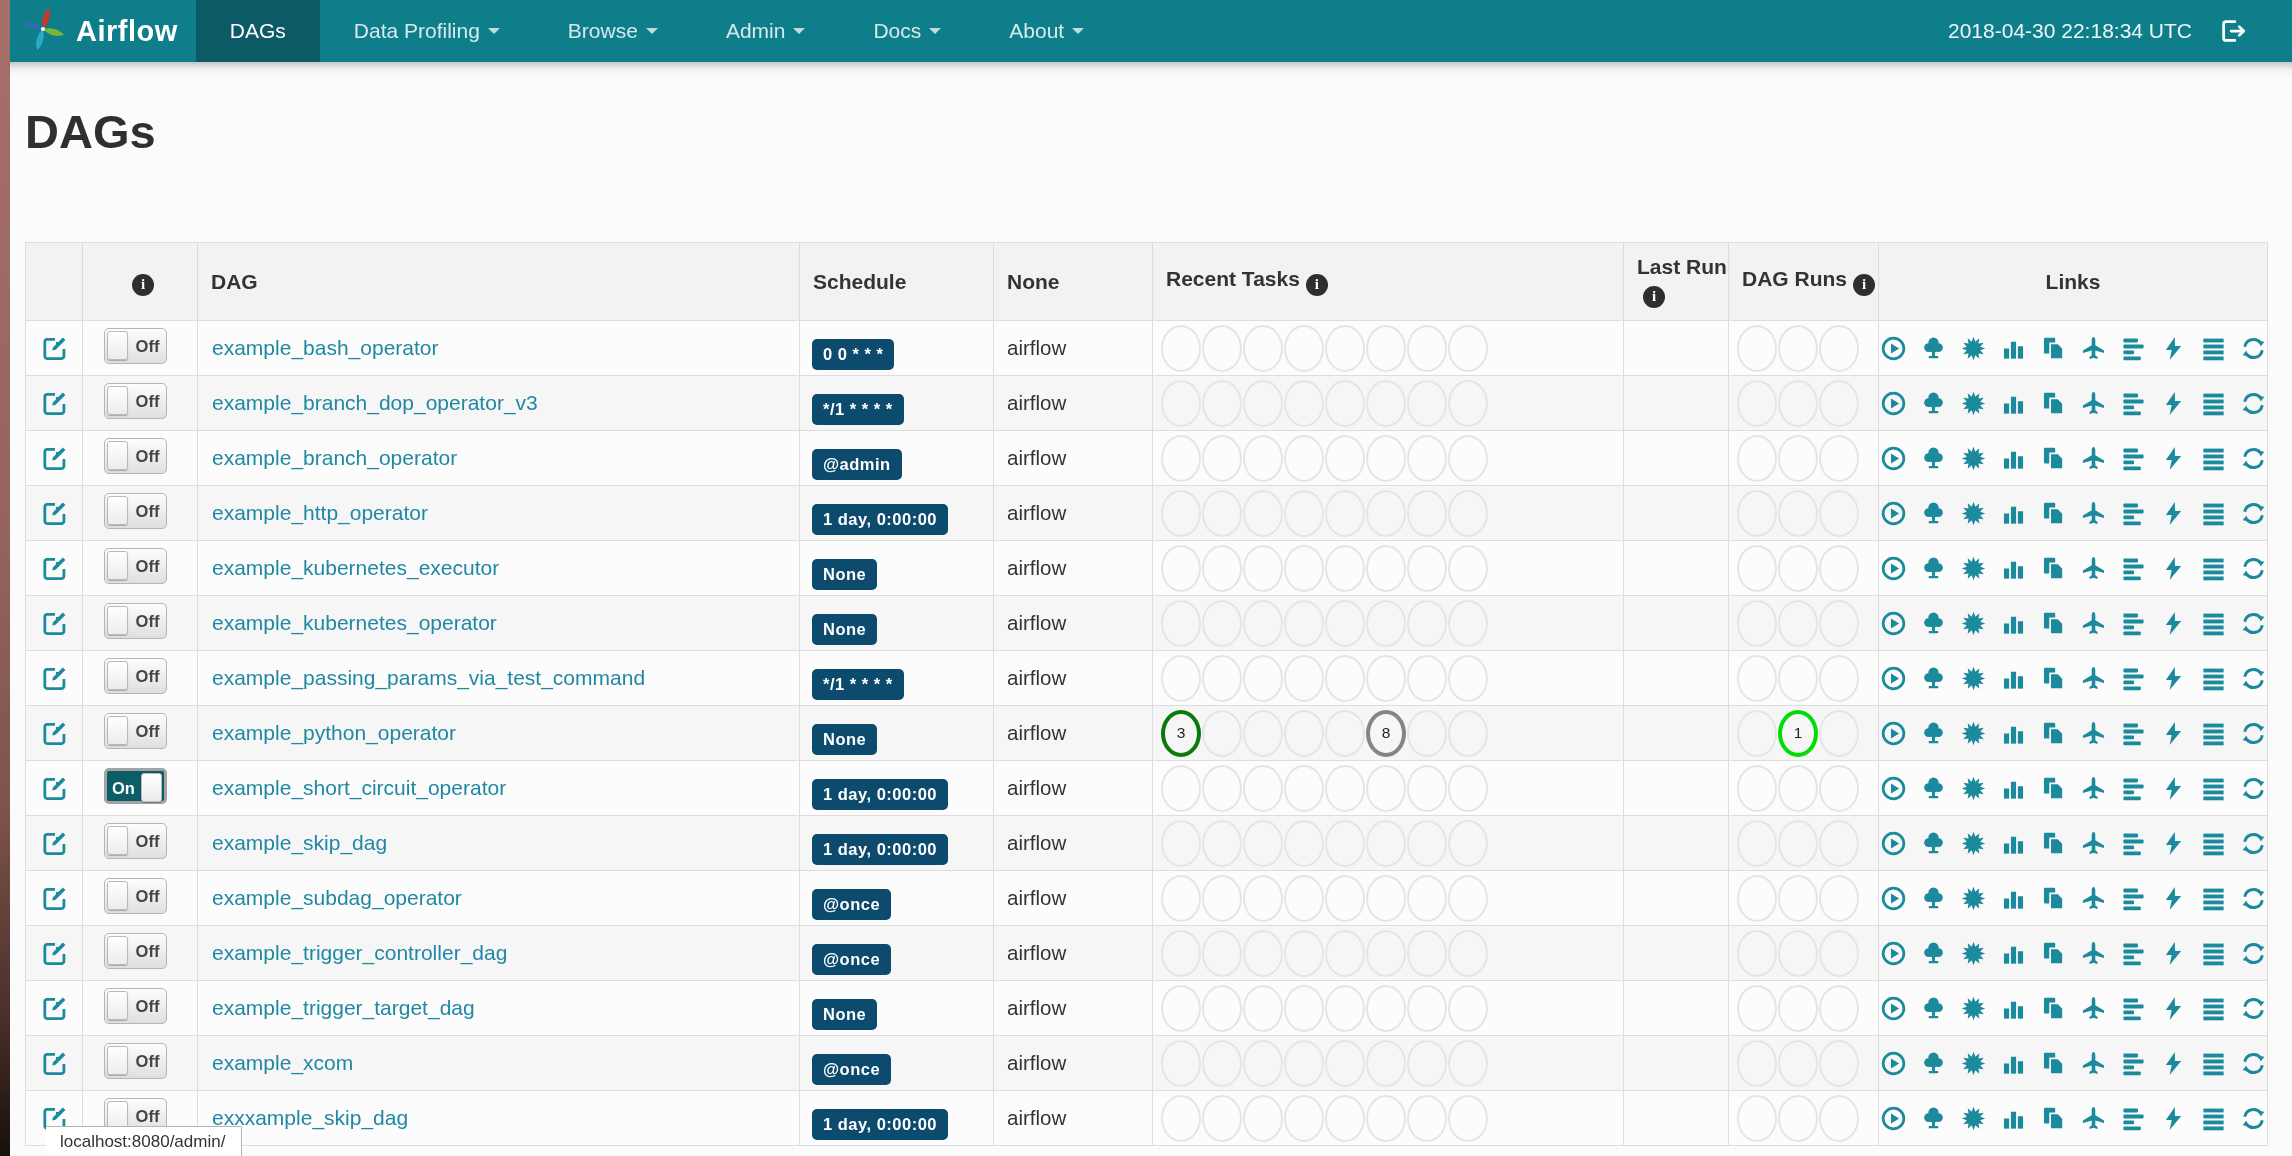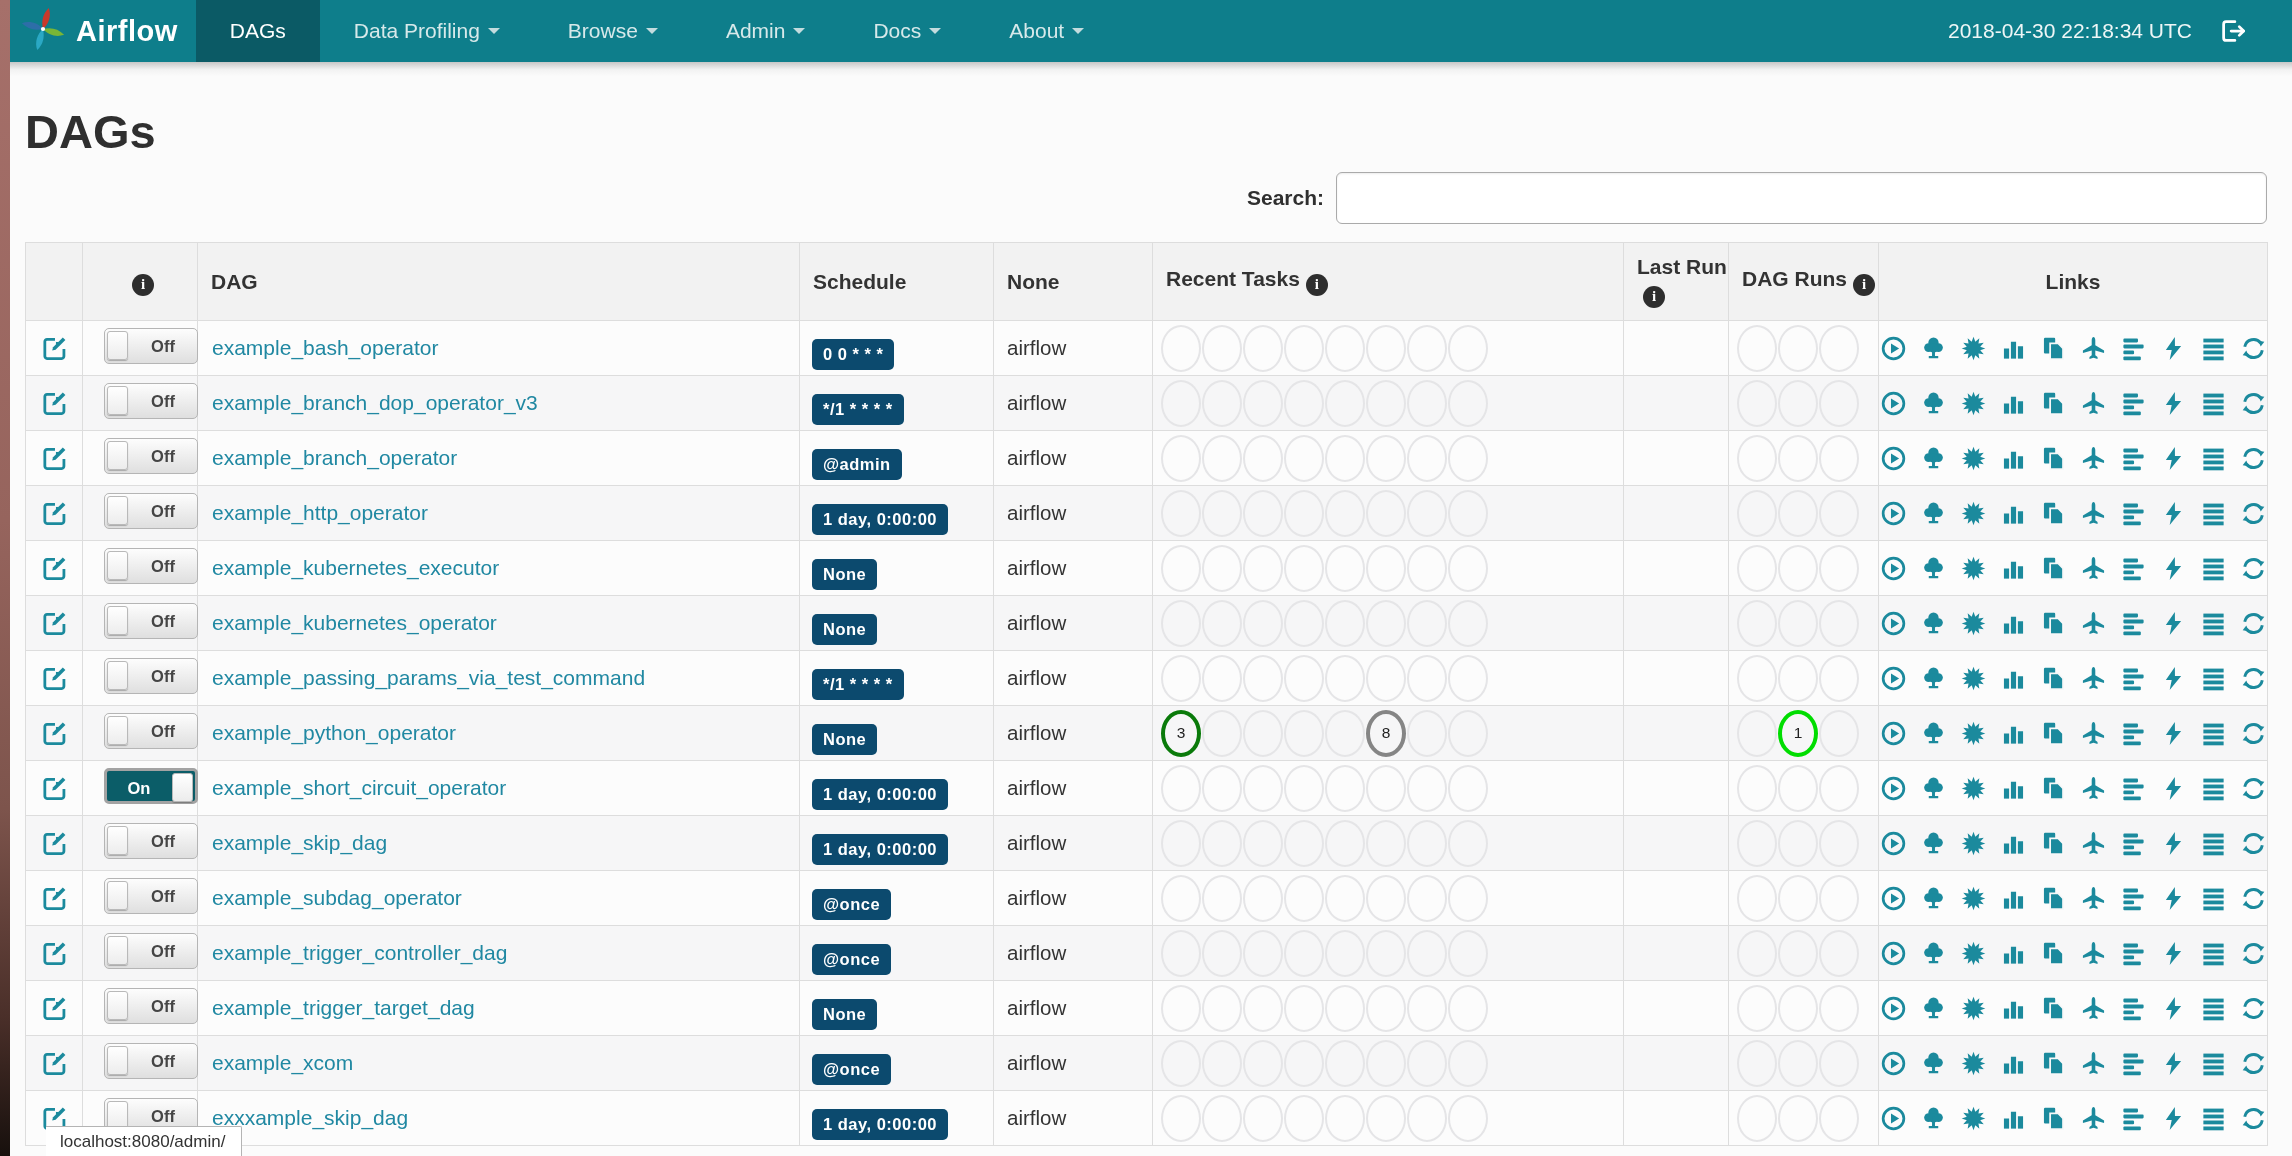--- a/index.html
+++ b/index.html
@@ -50,21 +50,21 @@
     font-size:16.5px;padding:6px 11px;border-radius:5px;letter-spacing:.5px;cursor:default;margin-top:13px;}
   .tasks-wrap{display:flex;align-items:center;padding-left:8px;}
   .circ{flex:0 0 auto;width:40px;height:47px;margin-right:1px;border-radius:50%;
     border:2.5px solid #e5e5e7;box-sizing:border-box;display:flex;align-items:center;justify-content:center;
     font-size:15.5px;color:#222;background:transparent;cursor:pointer;}
   .circ.has{border-width:4.5px;}
   .links-wrap{display:flex;align-items:center;justify-content:center;gap:13px;}
   .lk{display:inline-flex;cursor:pointer;}
   .edit-wrap{display:flex;justify-content:center;cursor:pointer;}
   
-  .tgl{position:relative;display:inline-block;width:94px;height:36px;border-radius:5px;
+  .tgl{position:relative;display:inline-block;width:63px;height:36px;border-radius:5px;
     box-sizing:border-box;font-weight:bold;font-size:16.5px;cursor:pointer;margin-left:21px;}
   .tgl .knob{position:absolute;top:2px;width:21px;height:29px;border:1px solid #b9b9b9;border-radius:3px;
     background:linear-gradient(#fff,#ececec);box-shadow:0 1px 1px rgba(0,0,0,.25);box-sizing:border-box;}
   .tgl.off{border:1px solid #b5b5b5;background:linear-gradient(#fdfdfd,#dfdfdf);color:#454545;}
   .tgl.off .knob{left:2px;}
   .tgl.off .lbl{position:absolute;left:24px;right:0;text-align:center;line-height:34px;}
   .tgl.on{background:#0b5d68;border:3px solid #a3a3a3;color:#fff;}
   .tgl.on .knob{right:2px;}
   .tgl.on .lbl{position:absolute;left:0;right:24px;text-align:center;line-height:34px;}
   
@@ -111,24 +111,20 @@
           <path d="M17 8.5 L20.5 12 L17 15.5"></path>
       </svg>
     </span>
   </div>
 </nav>
 <div class="nav-shadow"></div>
 
 <div class="content">
   <h1 class="page-title">DAGs</h1>
 
-  <div class="search-row">
-    <span class="search-label">Search:</span>
-    <input class="search-input" type="text" value="" style="">
-  </div>
 
   <table class="dags">
     <colgroup>
       <col style="width:57px">
         <col style="width:115px">
         <col style="width:602px">
       <col style="width:194px">
         <col style="width:159px">
         <col style="width:471px">
       <col style="width:105px">

